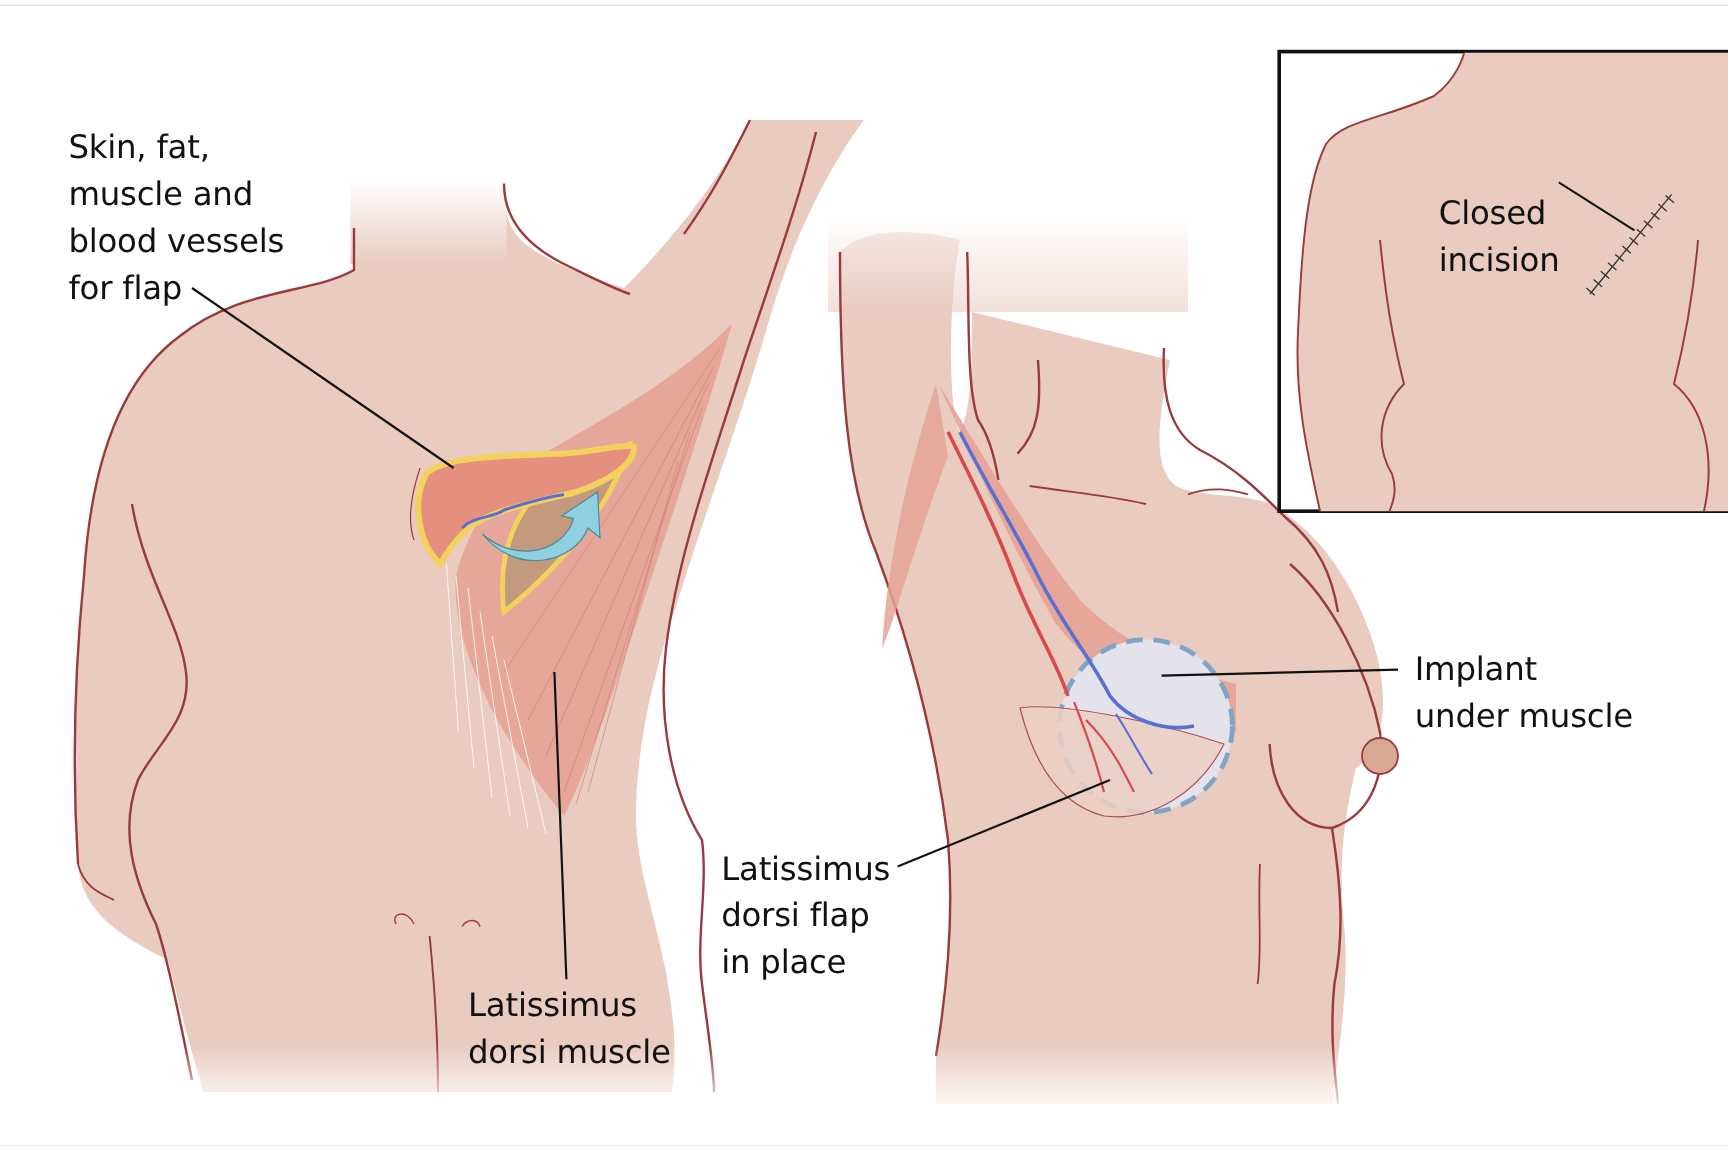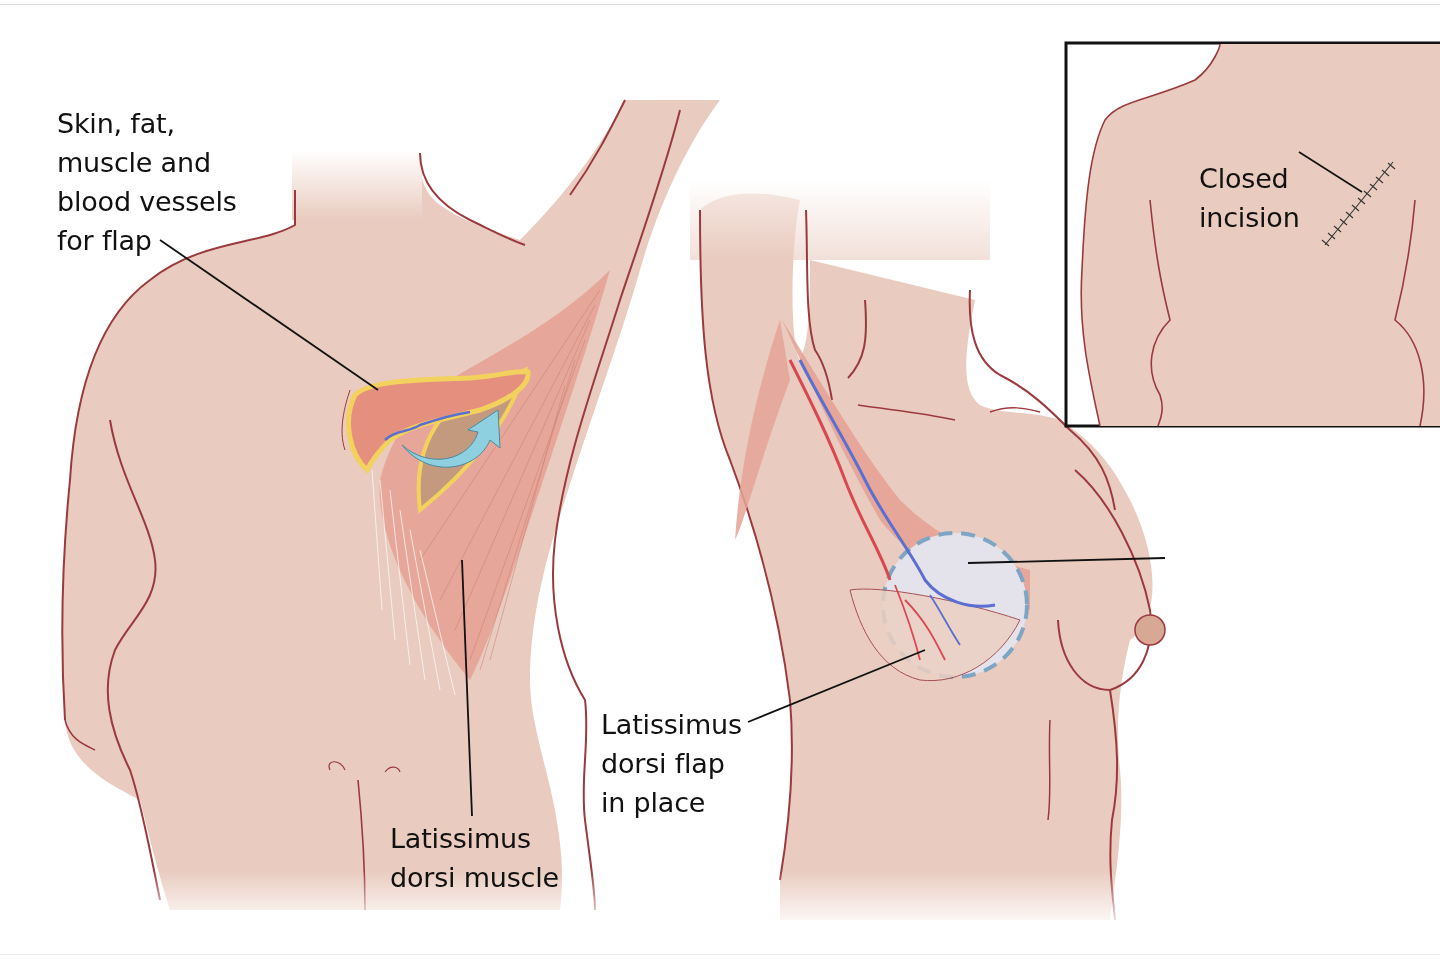--- a/index.html
+++ b/index.html
@@ -144,17 +144,19 @@
 
   <div class="label" style="left:57px; top:104px;">Skin, fat,
 muscle and
 blood vessels
 for flap</div>
   <div class="label" style="left:390px; top:819px;">Latissimus
 dorsi muscle</div>
   <div class="label" style="left:601px; top:705px;">Latissimus
 dorsi flap
 in place</div>
+  <div class="label" style="left:1179px; top:539px;">Implant
+under muscle</div>
   <div class="label" style="left:1199px; top:127px;margin-top:32px;">Closed
 incision</div>
 
   <div class="botline"></div>
 </div>
 
 </body></html>

